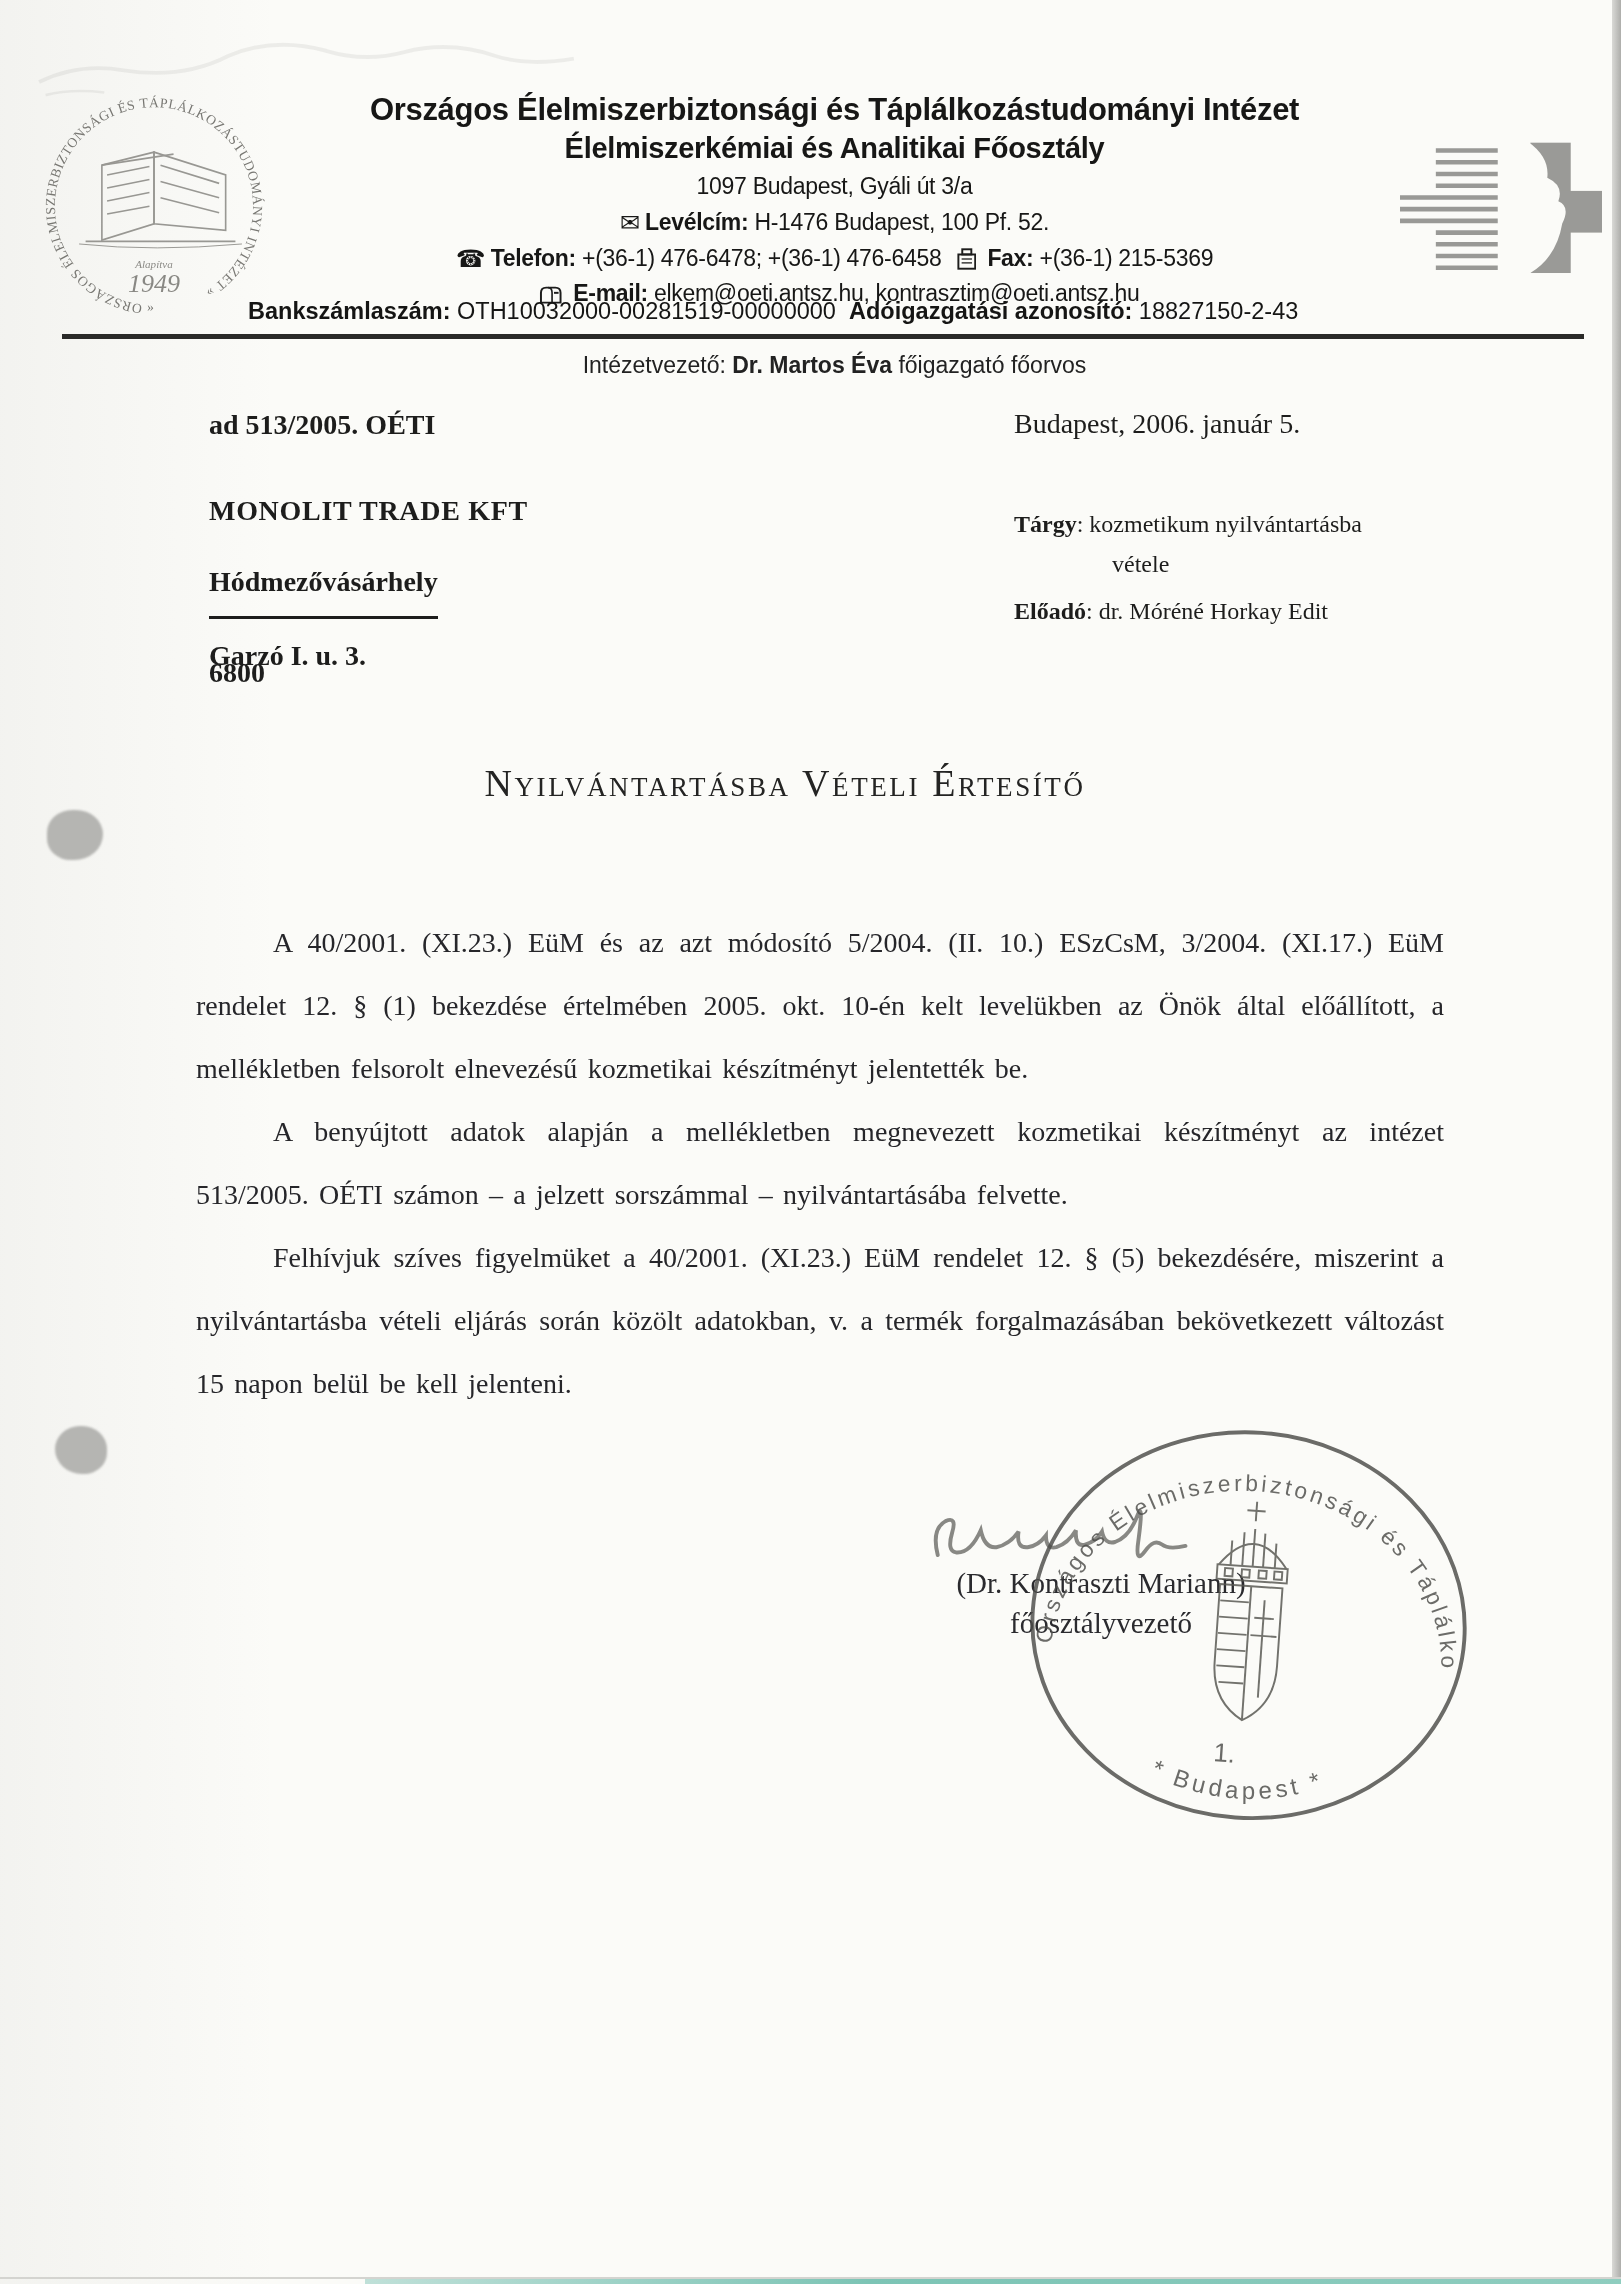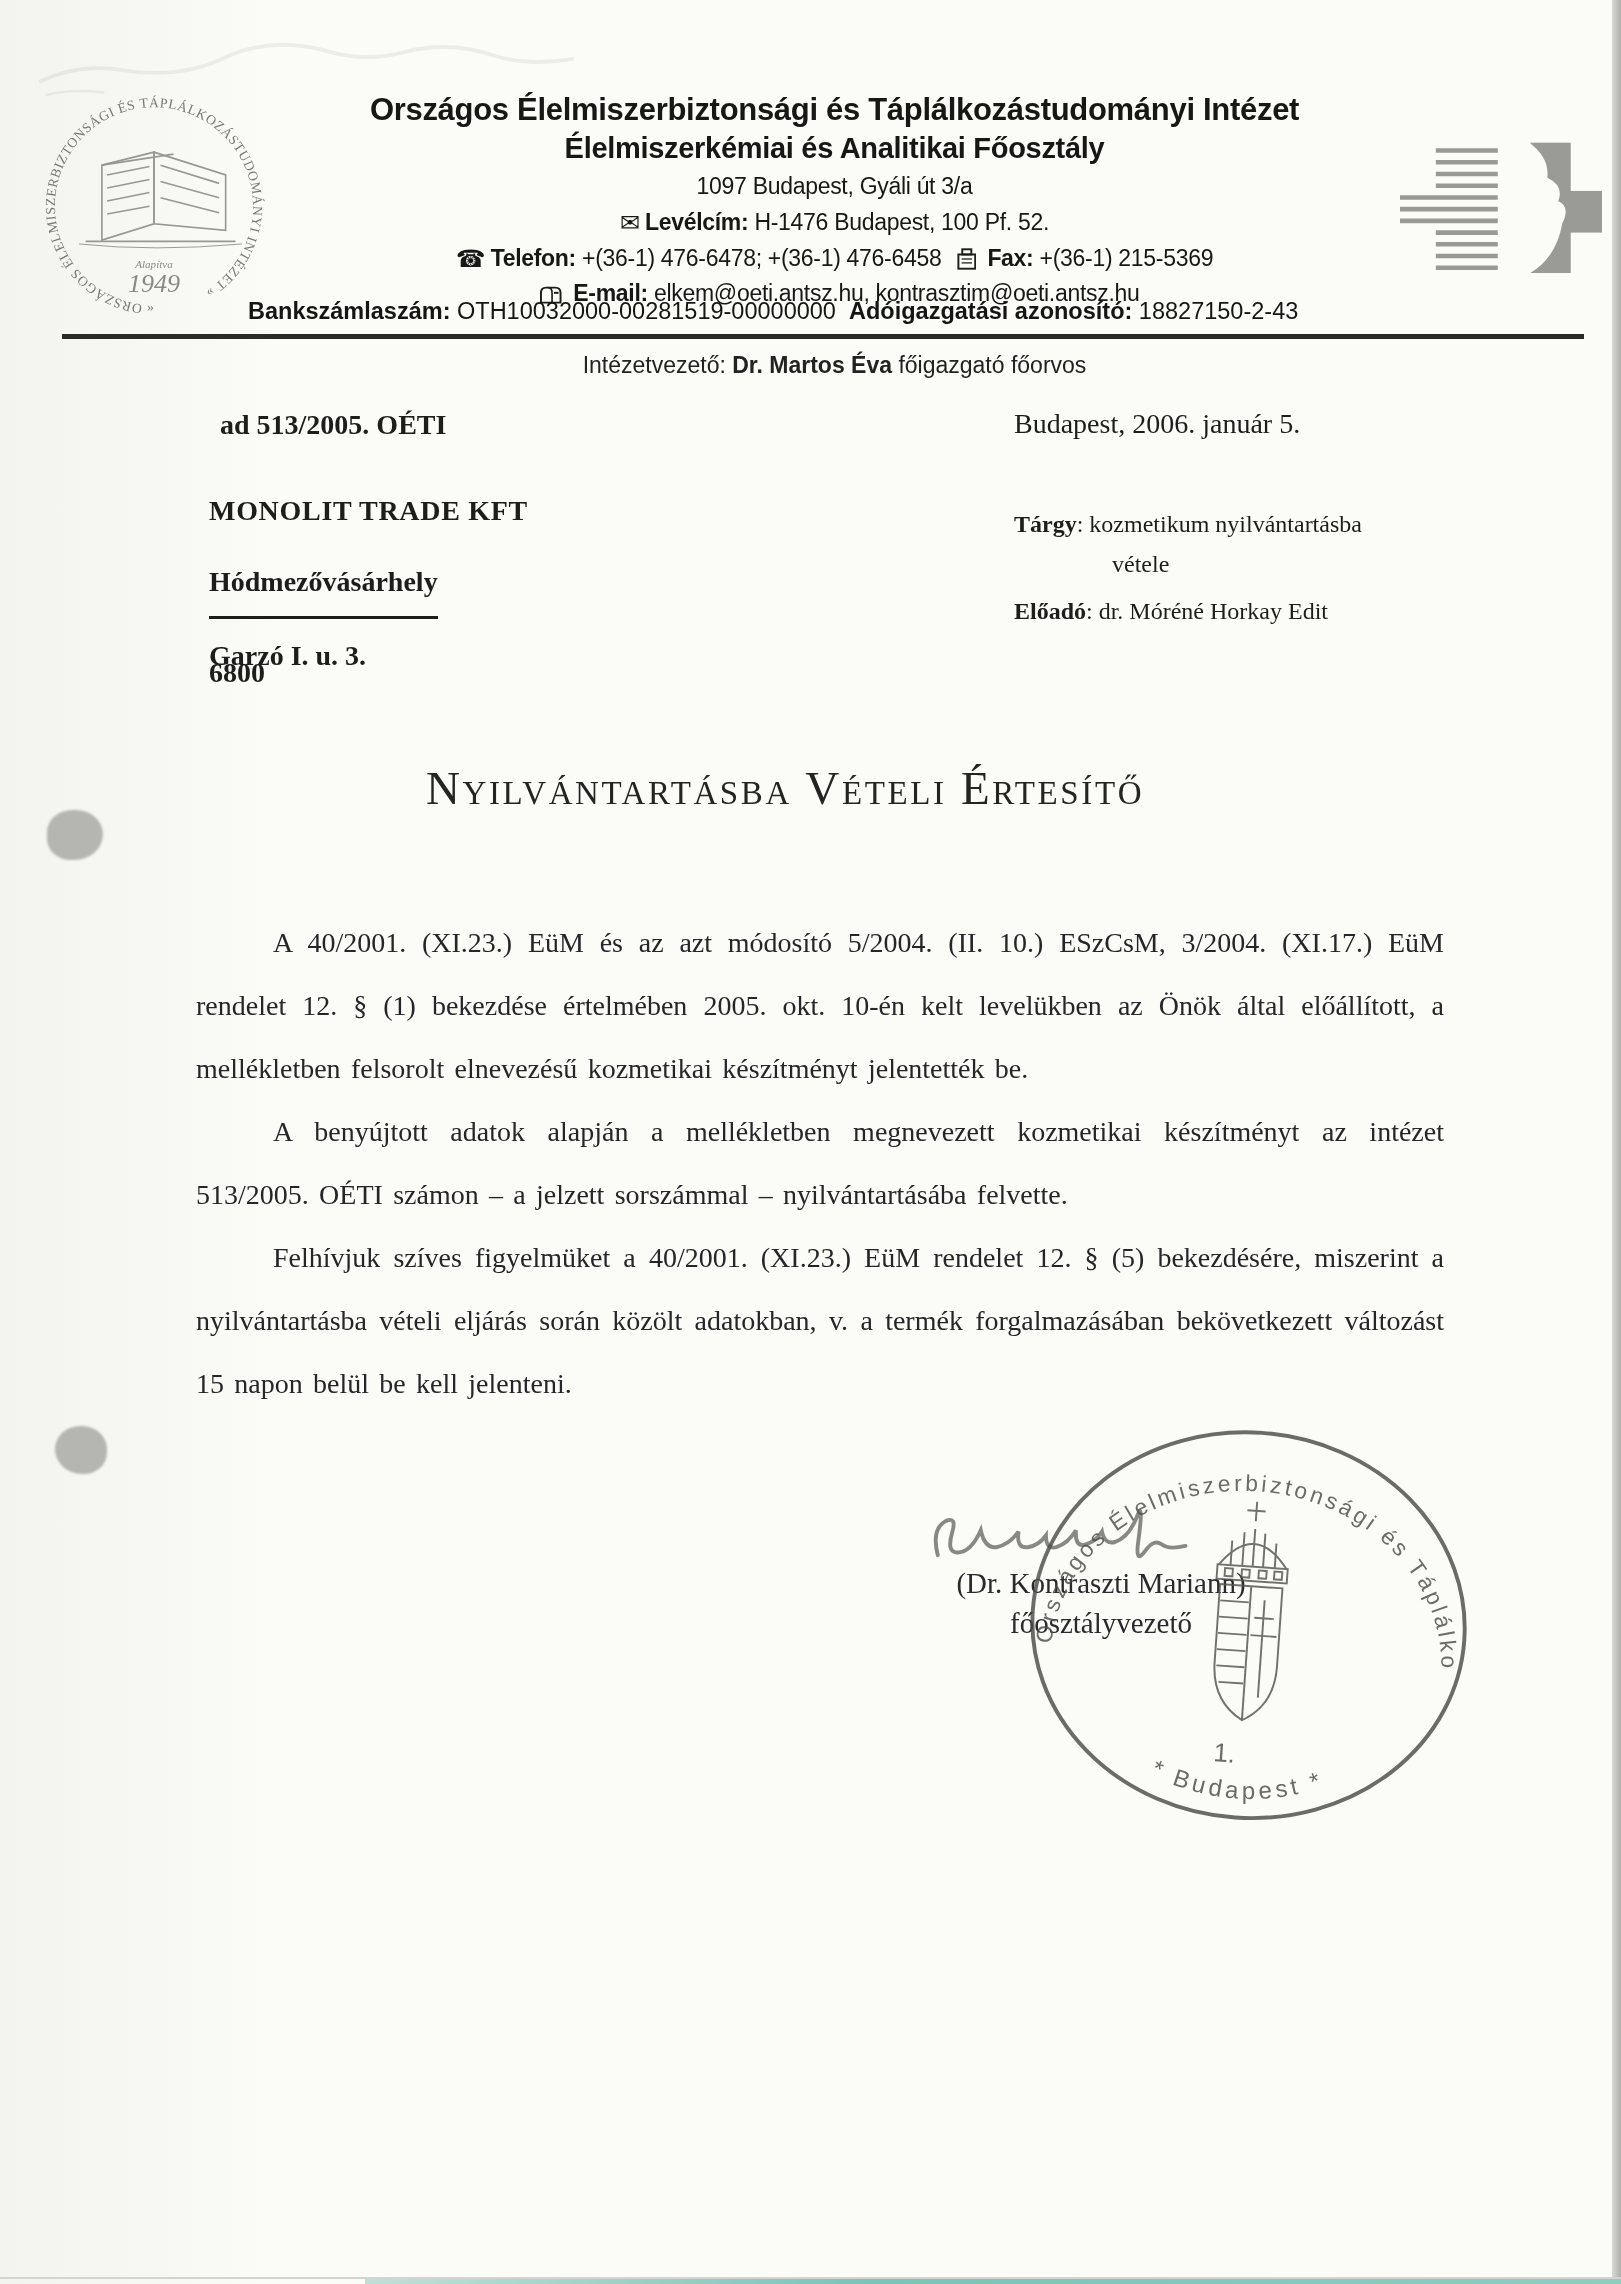--- a/index.html
+++ b/index.html
@@ -34,34 +34,34 @@
   .contact b{letter-spacing:-0.3px;}
   .icon-glyph{display:inline-block;transform:translateY(1.3px);font-size:24px;margin-right:5.2px;}
   .fax-svg,.mailbox-svg{display:inline-block;vertical-align:-3.9px;margin:0 5.2px 0 9px;}
   .bank-line{position:absolute;left:248px;top:298px;width:1186px;text-align:left;
     font-family:"Liberation Sans", sans-serif;font-size:23.5px;color:#151514;}
   .rule{position:absolute;left:62px;top:334px;width:1522px;height:4.6px;background:#2a2a28;}
   .director-line{position:absolute;left:274px;top:352px;width:1121px;text-align:center;
     font-family:"Liberation Sans", sans-serif;font-size:23px;color:#222;}
 
   
-  .ref-no{position:absolute;left:220px;top:409px;font-size:28px;font-weight:bold;}
+  .ref-no{position:absolute;left:209px;top:409px;font-size:28px;font-weight:bold;}
   .date{position:absolute;left:1014px;top:408px;font-size:28px;}
   .recipient-name{position:absolute;left:209px;top:495px;font-size:28px;font-weight:bold;letter-spacing:0.7px;}
   .recipient-city{position:absolute;left:209px;top:566px;font-size:28px;font-weight:bold;}
   .recipient-city span{display:inline-block;border-bottom:3.9px solid #1d1d1c;padding-bottom:18px;}
   .recipient-street{position:absolute;left:209px;top:640px;font-size:28px;font-weight:bold;}
   .recipient-zip{position:absolute;left:209px;top:657px;font-size:28px;font-weight:bold;}
   .subject-block{position:absolute;left:1014px;top:504px;width:495px;font-size:24px;line-height:40px;}
   .subject-cont{padding-left:98px;}
   .handler-line{margin-top:6.5px;}
 
   
   .title{position:absolute;left:0;top:761px;width:1570px;text-align:center;
-    font-size:47px;font-variant:small-caps;letter-spacing:2.6px;color:#242423;}
+    font-size:38px;font-variant:small-caps;letter-spacing:2.6px;color:#242423;}
 
   
   .body-text{position:absolute;left:196px;top:911px;width:1248px;
     font-size:28px;line-height:63px;text-align:justify;word-spacing:3.3px;color:#26262a;}
   .body-text p{margin:0;text-indent:77px;}
 
   
   .sig-script{position:absolute;left:926px;top:1493px;opacity:0.75;}
   .sig-block{position:absolute;left:886px;top:1563px;width:430px;text-align:center;
     font-size:29px;line-height:40px;color:#2a2a2e;}

